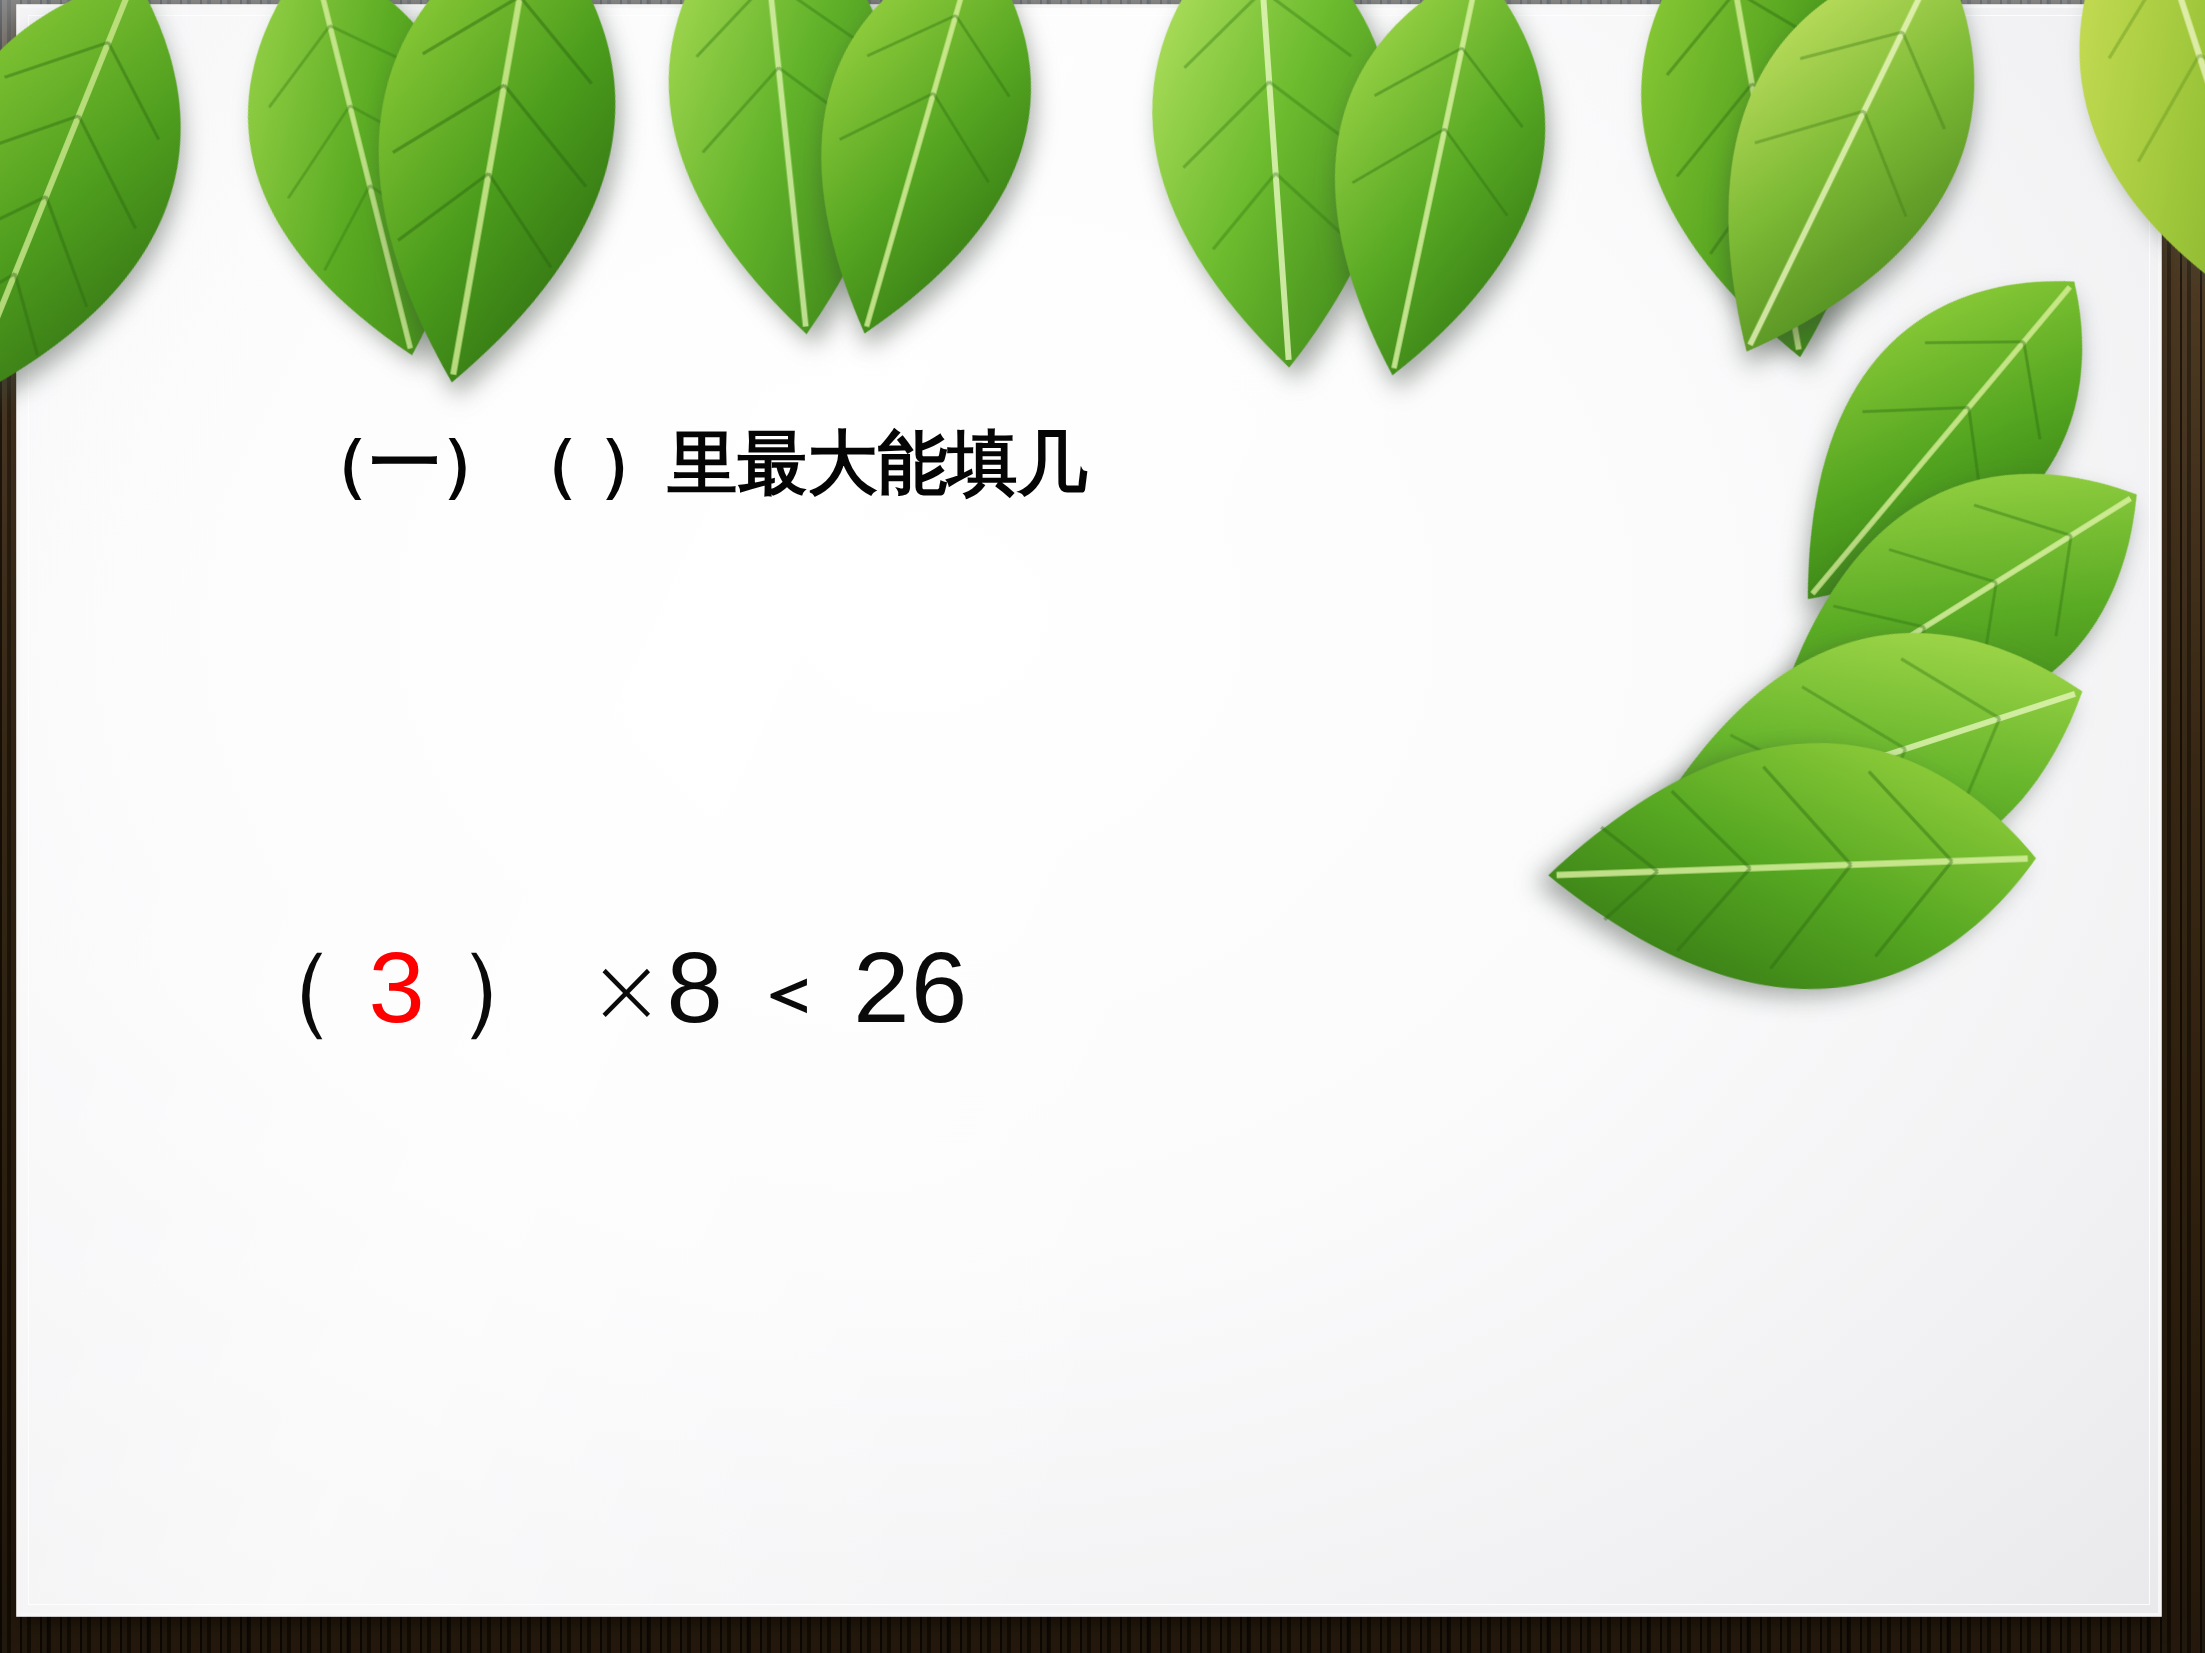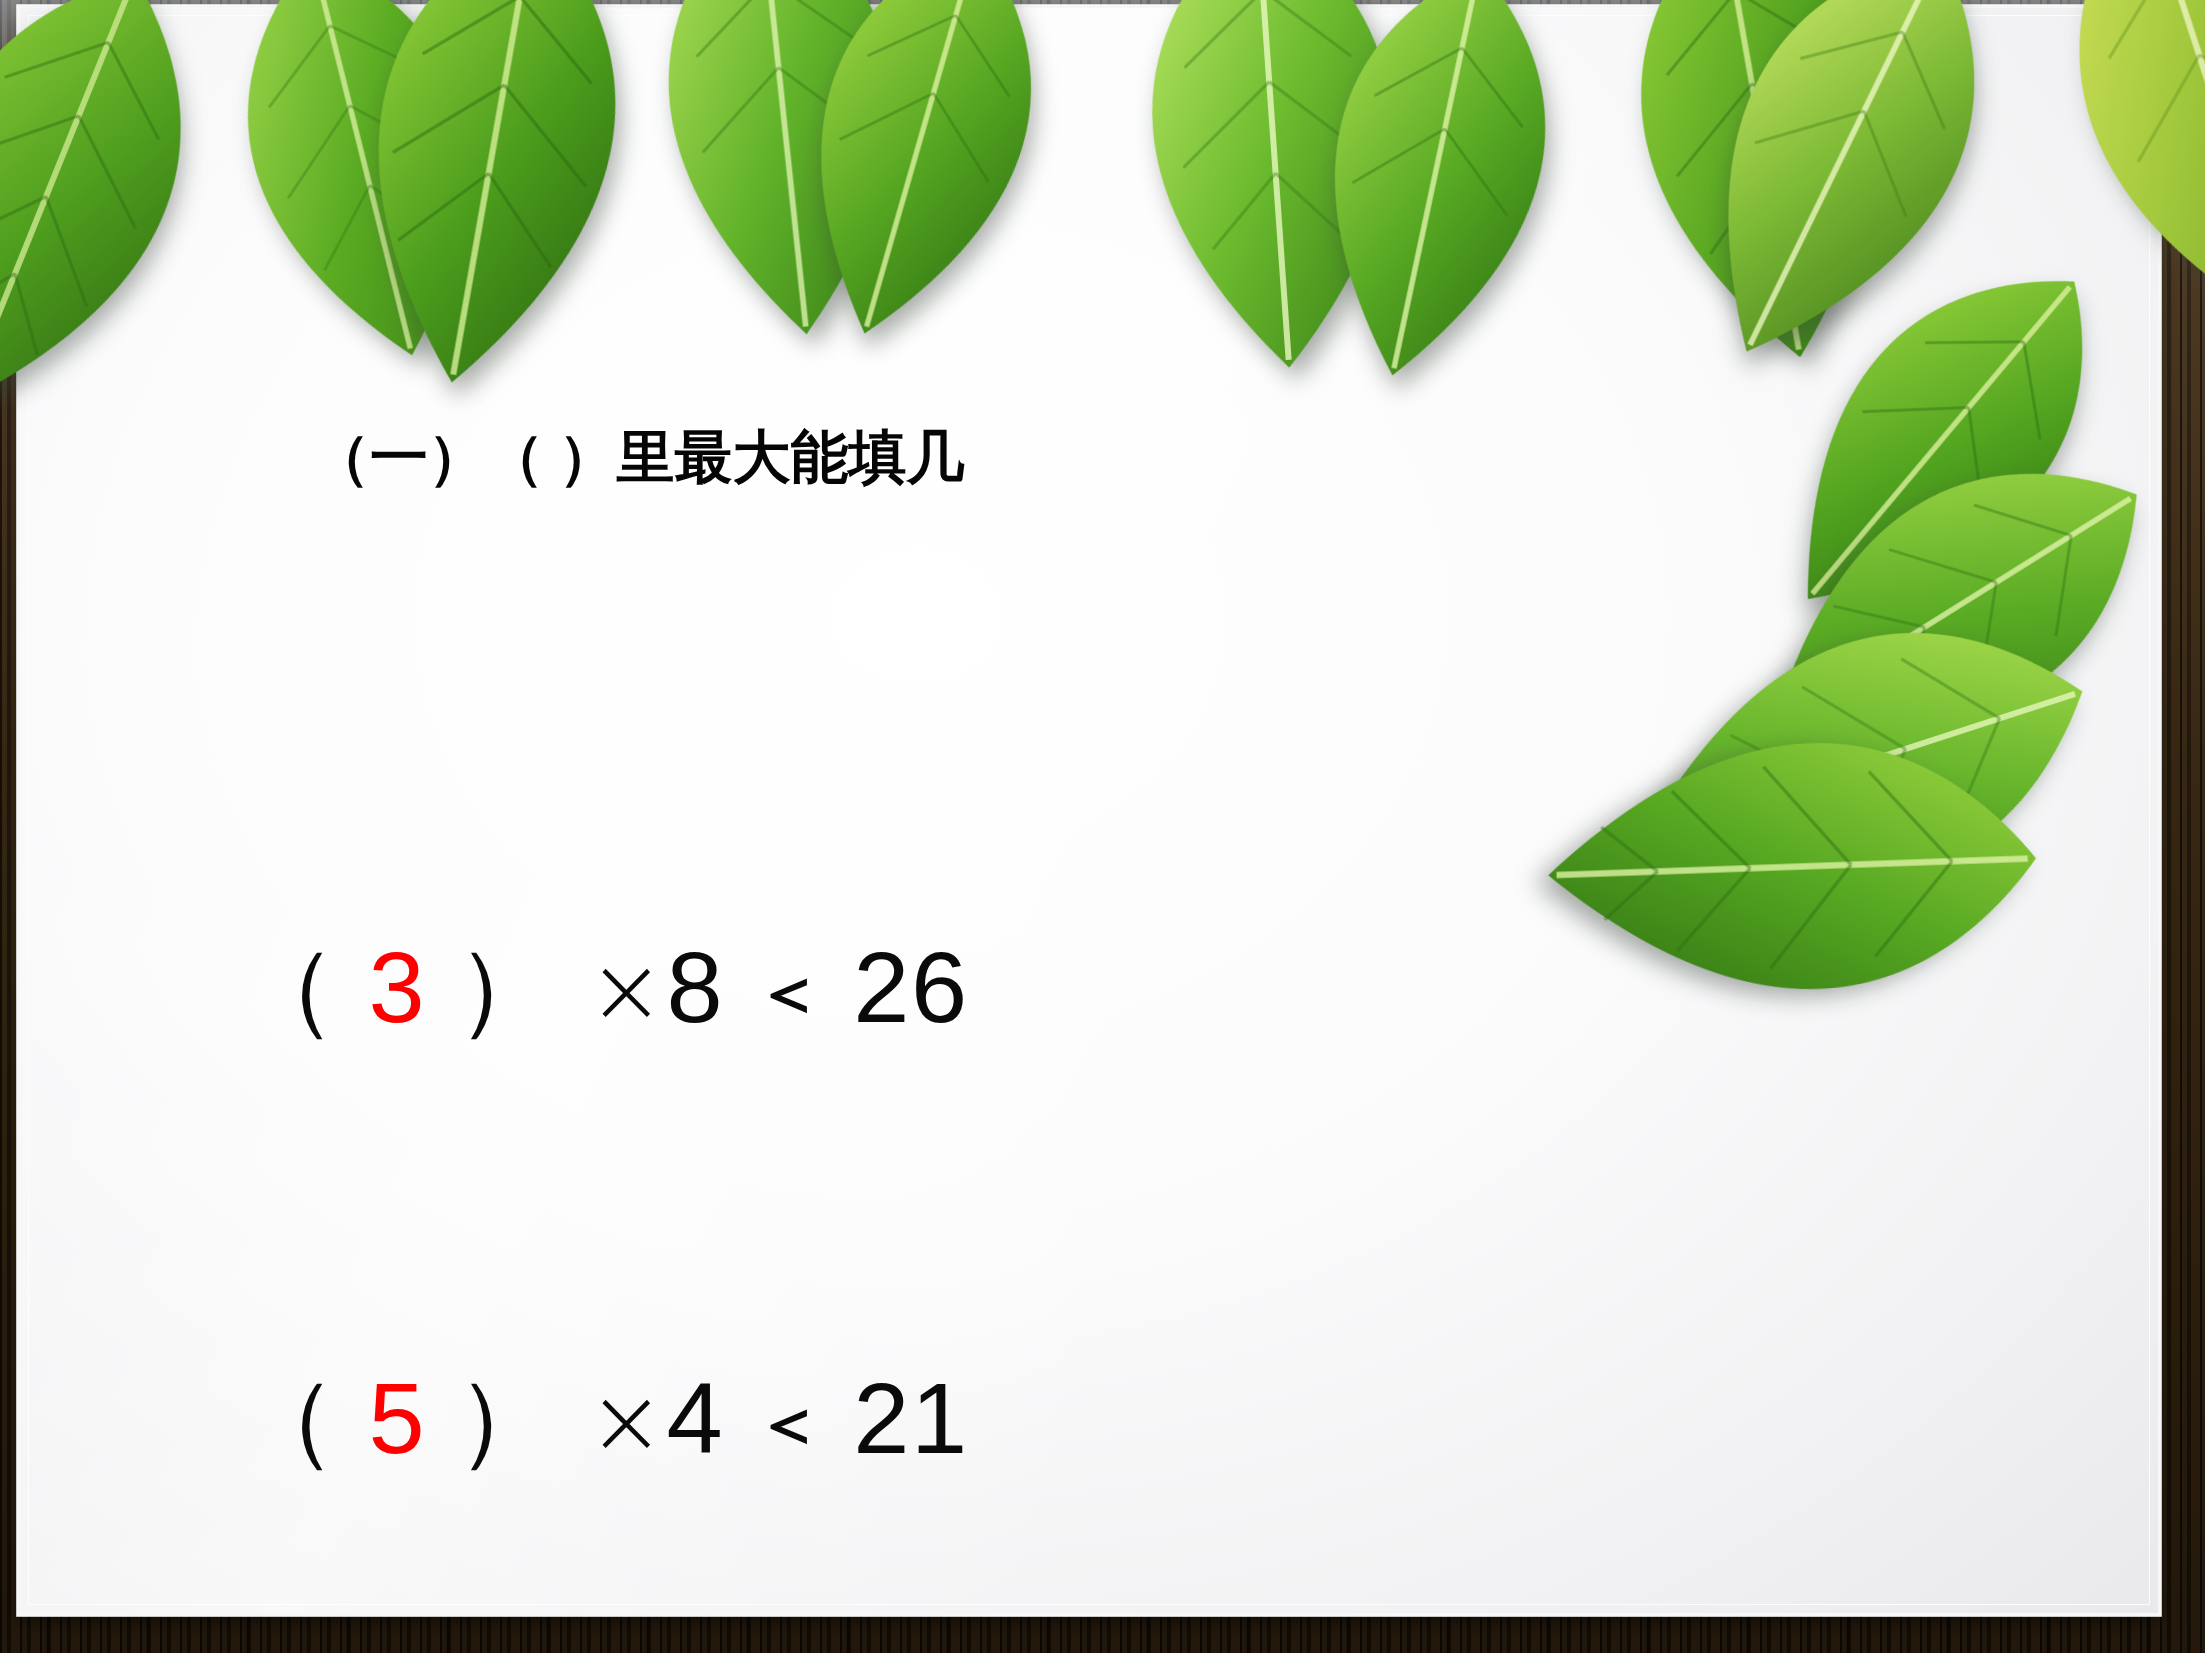--- a/index.html
+++ b/index.html
@@ -91,25 +91,25 @@
     font-family: "Liberation Serif", "DejaVu Serif", serif;
     font-weight: bold;
     font-size: 95px;
     line-height: 1.0;
     color: #ff0000;
     letter-spacing: 1.5px;
     white-space: nowrap;
   }
   .subtitle {
     position: absolute;
-    left: 312px;
+    left: 300px;
     top: 429px;
     font-family: "Liberation Serif", "DejaVu Serif", serif;
     font-weight: bold;
-    font-size: 58px;
+    font-size: 70px;
     line-height: 1.0;
     color: #050505;
     letter-spacing: 0px;
     white-space: nowrap;
   }
 
   .equations {
     position: absolute;
     left: 0;
     top: 773px;
@@ -457,23 +457,20 @@
 
 
     <div class="subtitle">（一）（  ）里最大能填几</div>
 
     <div class="equations">
 
       <div class="eq-row indent-a">
         <span>（</span><span> </span><span class="red">3</span><span> </span><span>）</span><span> </span><span class="times">×</span><span>8</span><span> </span><span class="cmp">＜</span><span> </span><span>26</span>
       </div>
 
-      <div class="eq-row indent-a">
-        <span>（</span><span> </span><span class="red">5</span><span> </span><span>）</span><span> </span><span class="times">×</span><span>4</span><span> </span><span class="cmp">＜</span><span> </span><span>21</span>
-      </div>
 
       <div class="eq-row indent-b">
         
       </div>
 
     </div>
   </div>
 </div>
 
 

